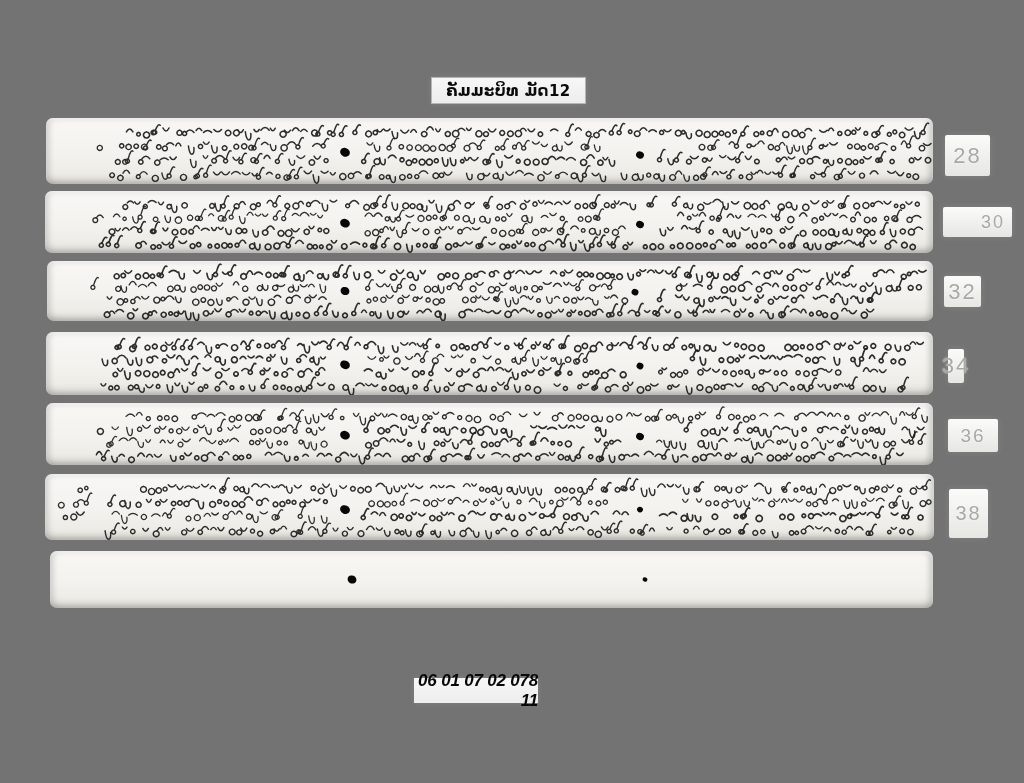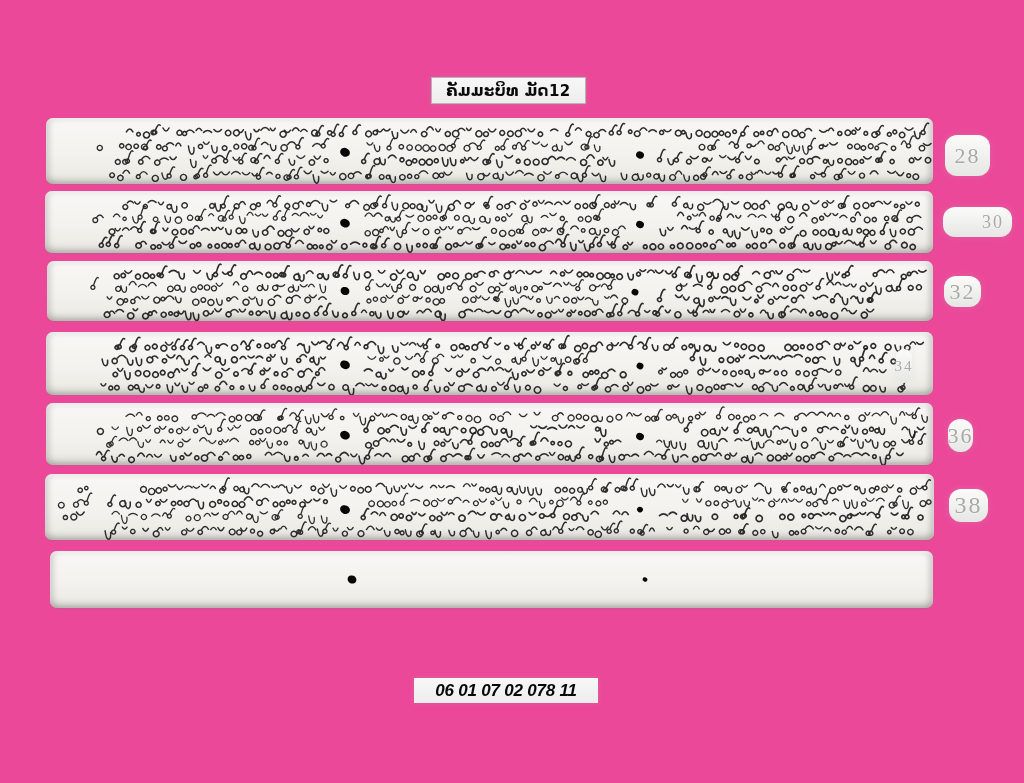--- a/index.html
+++ b/index.html
@@ -1,35 +1,35 @@
 <!DOCTYPE html>
 <html><head>
 <meta charset="utf-8">
 <style>
   html,body{margin:0;padding:0;background:#000;}
-  .stage{position:relative;width:1024px;height:783px;background:#ec4899;overflow:hidden;
+  .stage{position:relative;width:1024px;height:783px;background:#737373;overflow:hidden;
          font-family:"Liberation Sans",sans-serif;}
   .slip{position:absolute;display:flex;align-items:center;justify-content:center;
         background:linear-gradient(180deg,#f7f7f7,#ededed);
         box-shadow:0 0 5px rgba(180,180,180,.25);}
   .slip.header{left:431px;top:77px;width:153px;height:25px;border:1px solid #b5b5b5;}
   .slip.header span{font-weight:bold;font-size:15px;color:#0a0a0a;letter-spacing:.5px;
         font-family:"DejaVu Sans",sans-serif;transform:scaleY(1.05);}
-  .slip.footer{left:414px;top:678px;width:184px;height:25px;text-align:right;}
+  .slip.footer{left:414px;top:678px;width:124px;height:25px;text-align:right;}
   .slip.footer span{font-style:italic;font-weight:bold;font-size:17px;color:#080808;
         letter-spacing:-0.2px;font-family:"Liberation Sans",sans-serif;}
   .strip{position:absolute;border-radius:7px;
         background:linear-gradient(180deg,#f8f7f5 0%,#f3f2ee 55%,#e9e8e2 100%);
         box-shadow:inset 0 -4px 7px rgba(0,0,0,.16), inset 0 2px 3px rgba(255,255,255,.65),
                    inset 4px 0 6px rgba(0,0,0,.09), inset -4px 0 6px rgba(0,0,0,.12),
                    0 1px 0 rgba(120,120,120,.25);}
   .strip svg{position:absolute;left:0;top:0;}
   .tag{position:absolute;display:flex;align-items:center;justify-content:center;
         background:linear-gradient(180deg,#fbfbfa,#e6e6e3);
-        border-radius:12px;color:#a8a8a4;font-family:Liberation Serif, serif;
+        border-radius:2px;color:#a8a8a4;font-family:Liberation Sans, sans-serif;
         letter-spacing:2px;text-shadow:0 0 2px rgba(255,255,255,.9);
         box-shadow:0 0 7px rgba(190,190,190,.22);}
 </style>
 </head>
 <body>
 
 <div class="stage">
   <div class="slip header">
     <span>ຄັມມະບິທ ມັດ12</span>
   </div>
@@ -130,20 +130,20 @@
         <svg width="883" height="57">
           <ellipse cx="302" cy="28.5" rx="4.5" ry="4" fill="#070707" transform="rotate(25 302 28.5)"></ellipse>
           <ellipse cx="595" cy="28.5" rx="2.5" ry="2.2" fill="#070707" transform="rotate(25 595 28.5)"></ellipse>
         </svg>
       </div>
     </div>
   <div id="tags">
       <div class="tag" style="left: 945px; top: 135px; width: 45px; height: 41px; font-size: 22px;">28</div>
       <div class="tag" style="left: 943px; top: 207px; width: 38px; height: 30px; font-size: 18px; padding-left: 31px;">30</div>
       <div class="tag" style="left: 944px; top: 276px; width: 37px; height: 31px; font-size: 22px;">32</div>
-      <div class="tag" style="left: 896px; top: 349px; width: 16px; height: 34px; font-size: 15px;">34</div>
-      <div class="tag" style="left: 948px; top: 419px; width: 25px; height: 33px; font-size: 22px;">36</div>
-      <div class="tag" style="left: 949px; top: 489px; width: 39px; height: 33px; font-size: 24px; text-align: center;">38</div>
+      <div class="tag" style="left: 948px; top: 349px; width: 16px; height: 34px; font-size: 22px;">34</div>
+      <div class="tag" style="left: 948px; top: 419px; width: 50px; height: 33px; font-size: 19px;">36</div>
+      <div class="tag" style="left: 949px; top: 489px; width: 39px; height: 49px; font-size: 20px; text-align: center;">38</div>
     </div>
   <div class="slip footer">
     <span>06 01 07 02 078 11</span>
   </div>
 </div>
 
 </body></html>

